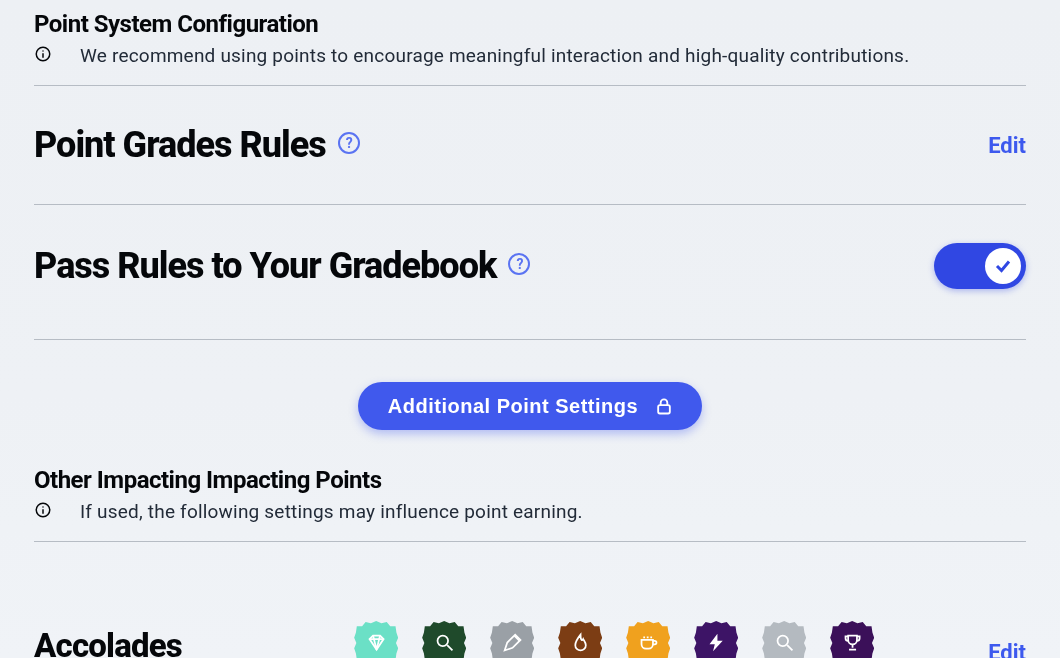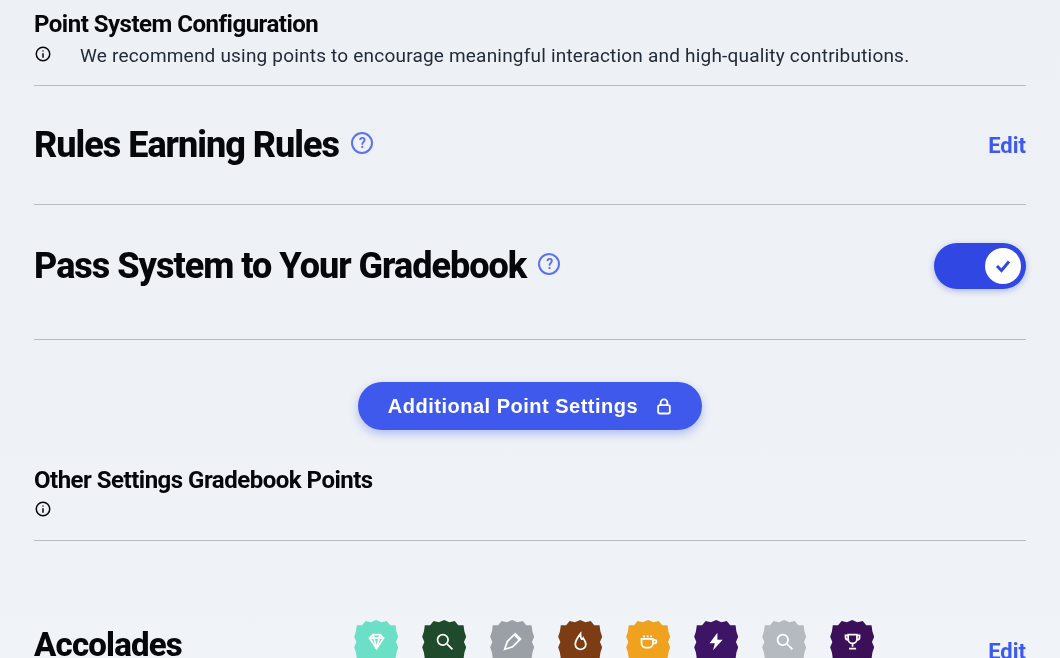--- a/index.html
+++ b/index.html
@@ -247,31 +247,31 @@
         </svg>
       </span>
       <span class="info-text">We recommend using points to encourage meaningful interaction and high-quality contributions.</span>
     </div>
   </div>
 
   <hr class="divider">
 
   <div class="block-earning row-flex">
     <h2 class="section-title-lg">
-      <span>Rules Earning Rules</span>
+      <span>Point Grades Rules</span>
       <span class="help-circle">?</span>
     </h2>
     <a class="edit-link">Edit</a>
   </div>
 
   <hr class="divider">
 
   <div class="block-grades row-flex">
     <h2 class="section-title-lg">
-      <span>Pass System to Your Gradebook</span>
+      <span>Pass Rules to Your Gradebook</span>
       <span class="help-circle">?</span>
     </h2>
     <div class="toggle">
       <div class="knob">
         <svg class="check" viewBox="0 0 24 24">
           <polyline points="4 12 10 18 20 6"></polyline>
         </svg>
       </div>
     </div>
   </div>
@@ -282,29 +282,30 @@
     <button class="pill-btn">
       <span>Additional Point Settings</span>
       <svg class="lock-ic" viewBox="0 0 24 24" fill="none" stroke="#fff" stroke-width="2.2">
         <rect x="5" y="11" width="14" height="10" rx="2"></rect>
         <path d="M8 11 V8 a4 4 0 0 1 8 0 v3"></path>
       </svg>
     </button>
   </div>
 
   <div class="block-other">
-    <h2 class="section-title-sm">Other Settings Gradebook Points</h2>
+    <h2 class="section-title-sm">Other Impacting Impacting Points</h2>
     <div class="info-row">
       <span>
         <svg class="info-icon-sm" viewBox="0 0 24 24" fill="none" stroke="#05070a" stroke-width="2">
           <circle cx="12" cy="12" r="9"></circle>
           <circle cx="12" cy="8" r="1" fill="#05070a" stroke="none"></circle>
           <line x1="12" y1="11" x2="12" y2="17"></line>
         </svg>
       </span>
+      <span class="info-text">If used, the following settings may influence point earning.</span>
     </div>
   </div>
 
   <hr class="divider">
 
   <div class="block-accolades">
     <h2 class="accolades-title">Accolades</h2>
 
     <div class="accolades-cluster">
       <div class="badges" id="badges">

